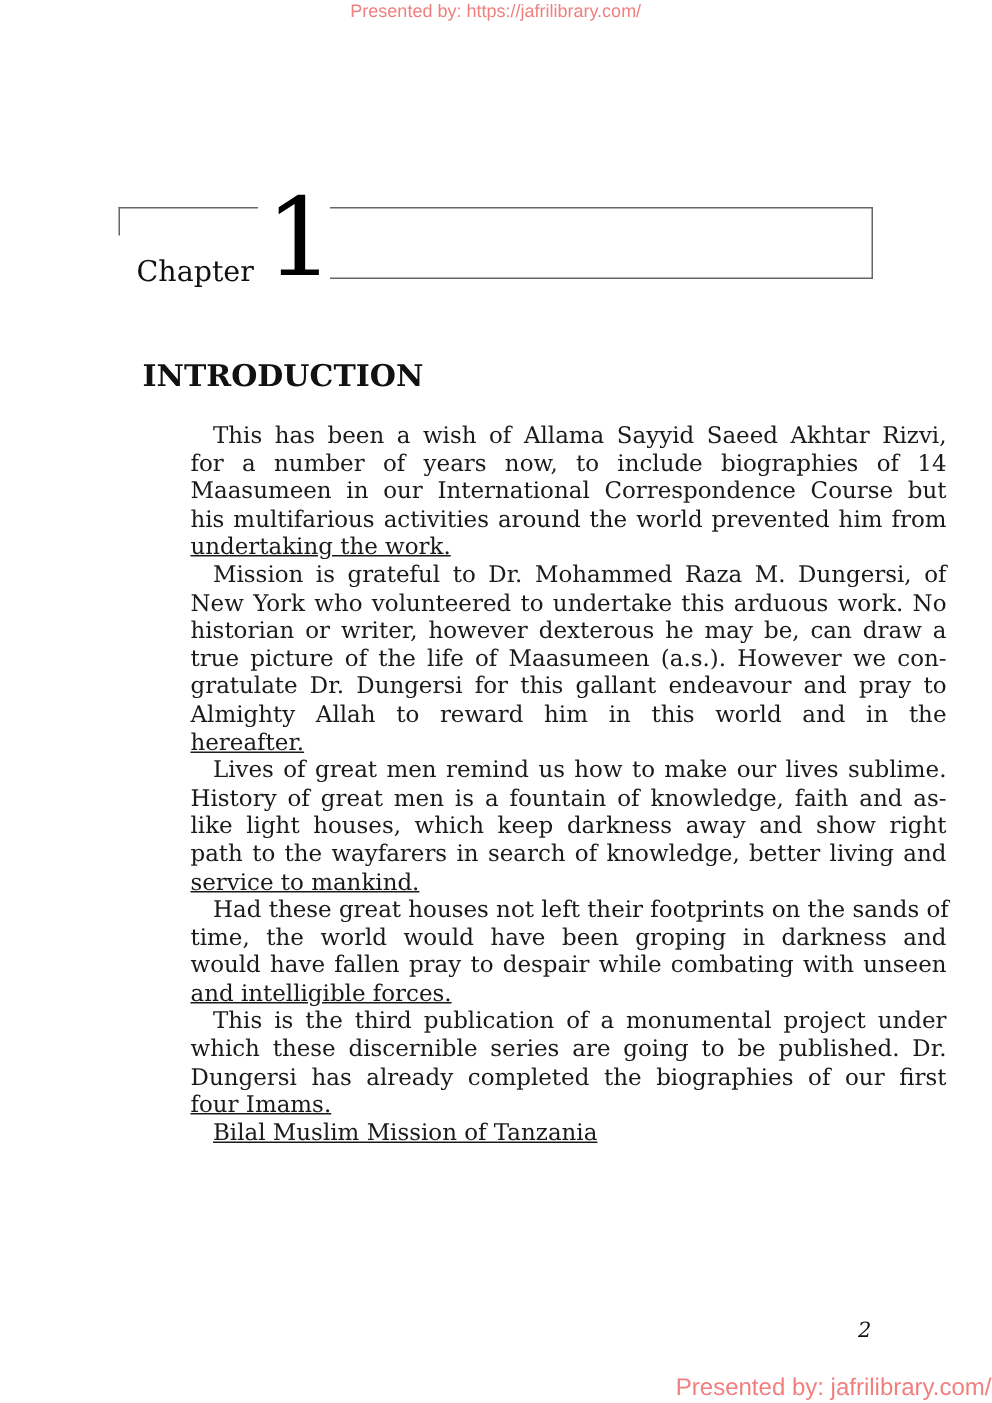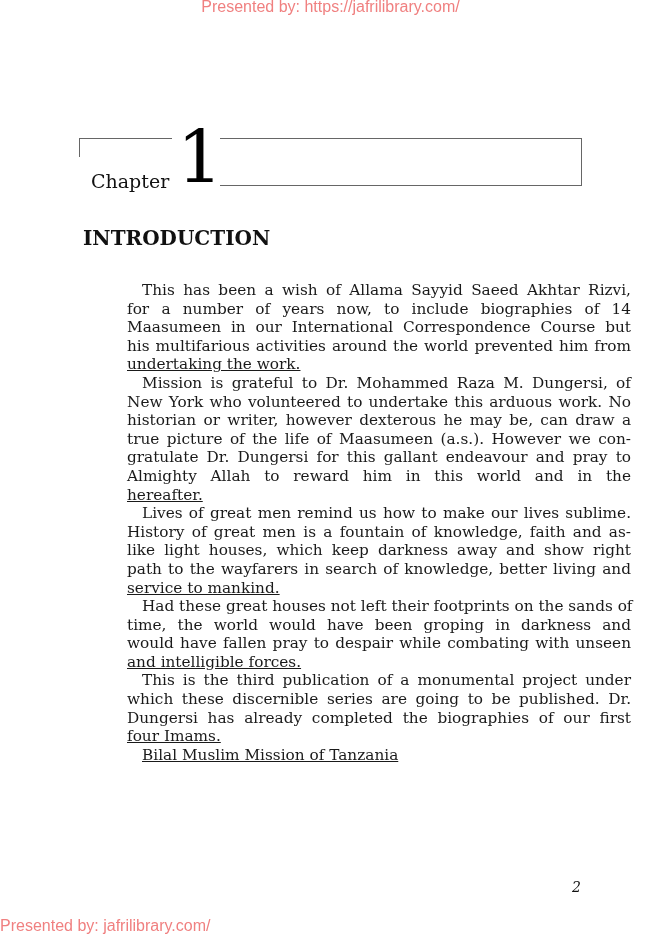--- a/index.html
+++ b/index.html
@@ -1,23 +1,23 @@
 <!DOCTYPE html>
 <html><head>
   <meta charset="utf-8">
   <style>
     html, body { margin: 0; padding: 0; background: #ffffff; }
     body { width: 661px; height: 935px; position: relative; overflow: hidden; }
     .watermark-top {
       position: absolute; top: 0; left: 0; width: 661px; text-align: center;
-      font-family: "Liberation Sans", sans-serif; font-size: 16px; color: #f08080;
+      font-family: "Liberation Sans", sans-serif; font-size: 12px; color: #f08080;
       line-height: 14px;
     }
     .watermark-bottom {
-      position: absolute; top: 917px; left: 0; width: 661px; text-align: left;
+      position: absolute; top: 917px; left: 0; width: 661px; text-align: right;
       font-family: "Liberation Sans", sans-serif; font-size: 16px; color: #f08080;
       line-height: 18px;
     }
     .chapter-head { position: absolute; left: 79px; top: 128px; width: 504px; height: 70px; }
     .ch-left-h { position: absolute; left: 0; top: 10px; width: 93px; border-top: 1px solid #666; }
     .ch-left-v { position: absolute; left: 0; top: 10px; height: 19px; border-left: 1px solid #666; }
     .ch-box {
       position: absolute; left: 141px; top: 10px; width: 362px; height: 48px;
       border: 1px solid #666; border-left: none; box-sizing: border-box;
     }
@@ -26,21 +26,21 @@
       font-family: "DejaVu Serif", serif; font-size: 19px; color: #111; line-height: 22px;
     }
     .ch-number {
       position: absolute; left: 98px; top: -8px;
       font-family: "DejaVu Serif", serif; font-size: 72px; color: #000; line-height: 76px;
       font-weight: normal;
     }
     .title {
       position: absolute; left: 79px; top: 222px;
       font-family: "DejaVu Serif", serif; font-weight: bold; font-size: 20px; color: #111;
-      line-height: 24px; margin: 4px;
+      line-height: 24px; margin: 16px;
     }
     .body-text {
       position: absolute; left: 79px; top: 281px; width: 504px;
       font-family: "DejaVu Serif", serif; font-size: 15.3px; color: #1a1a1a; margin-left: 48px;
     }
     .line {
       height: 18.6px; line-height: 18.6px; white-space: nowrap;
       text-align: justify; text-align-last: justify; overflow: visible;
     }
     .line.last { text-align-last: left; text-decoration: underline; }

